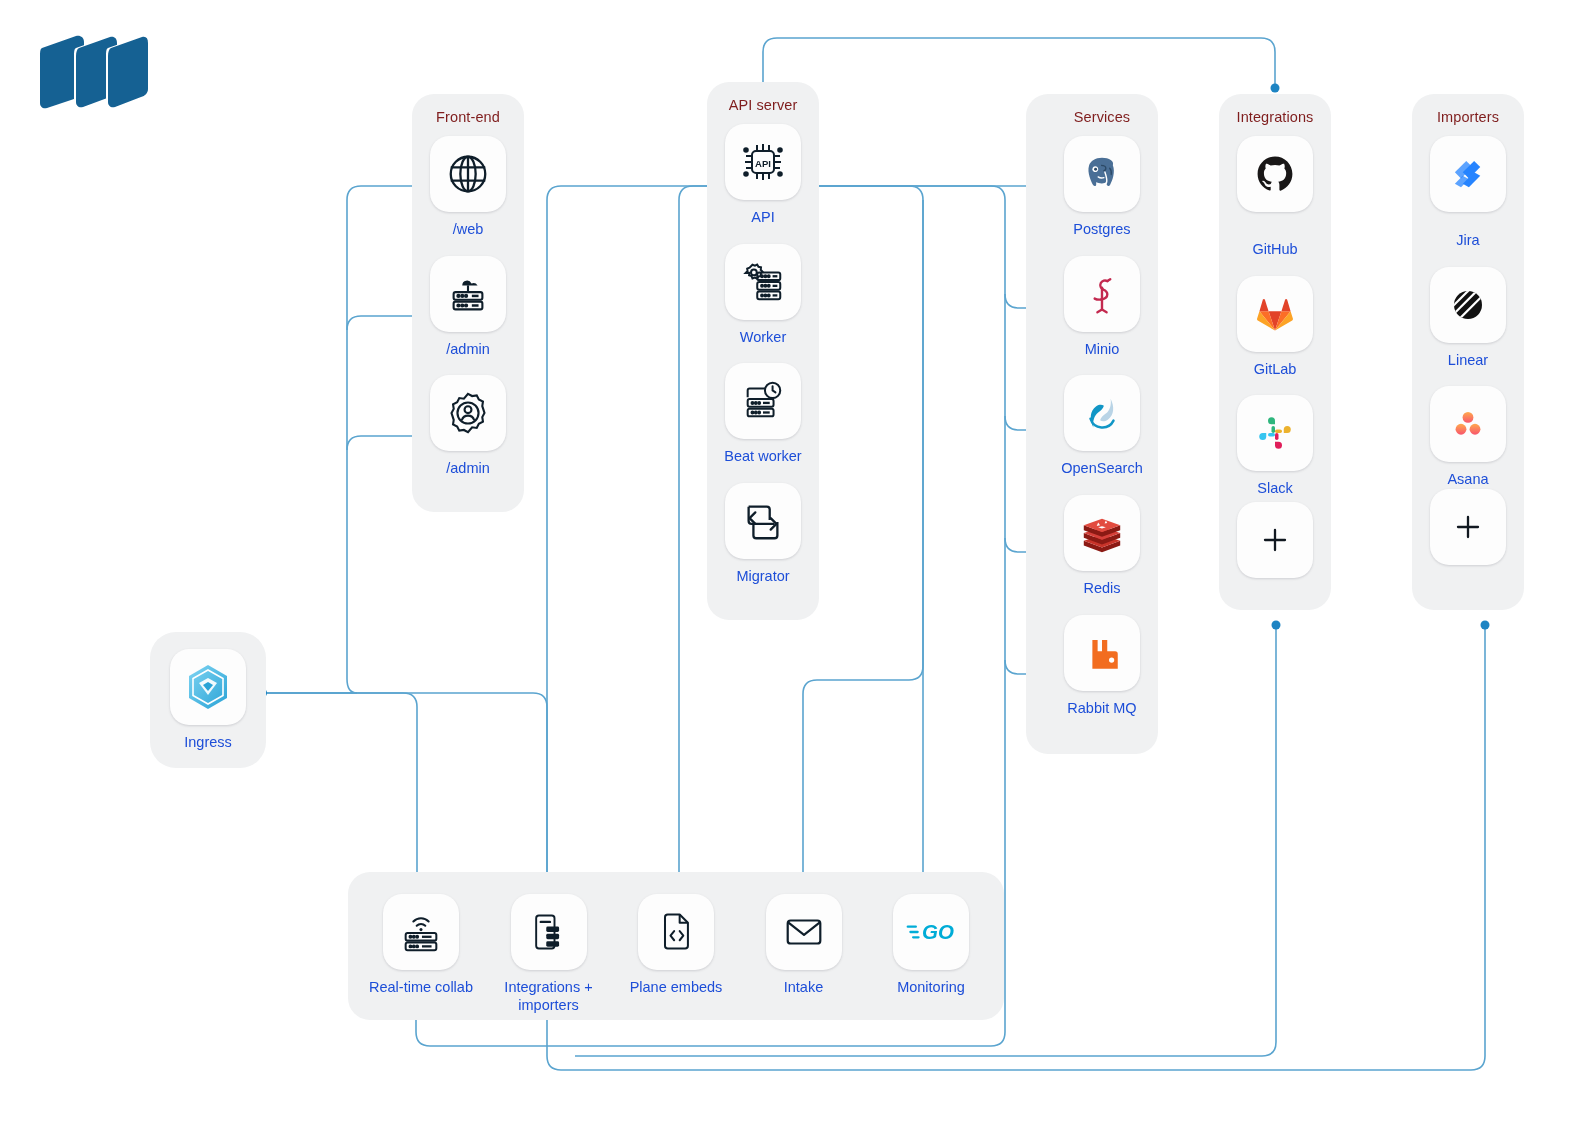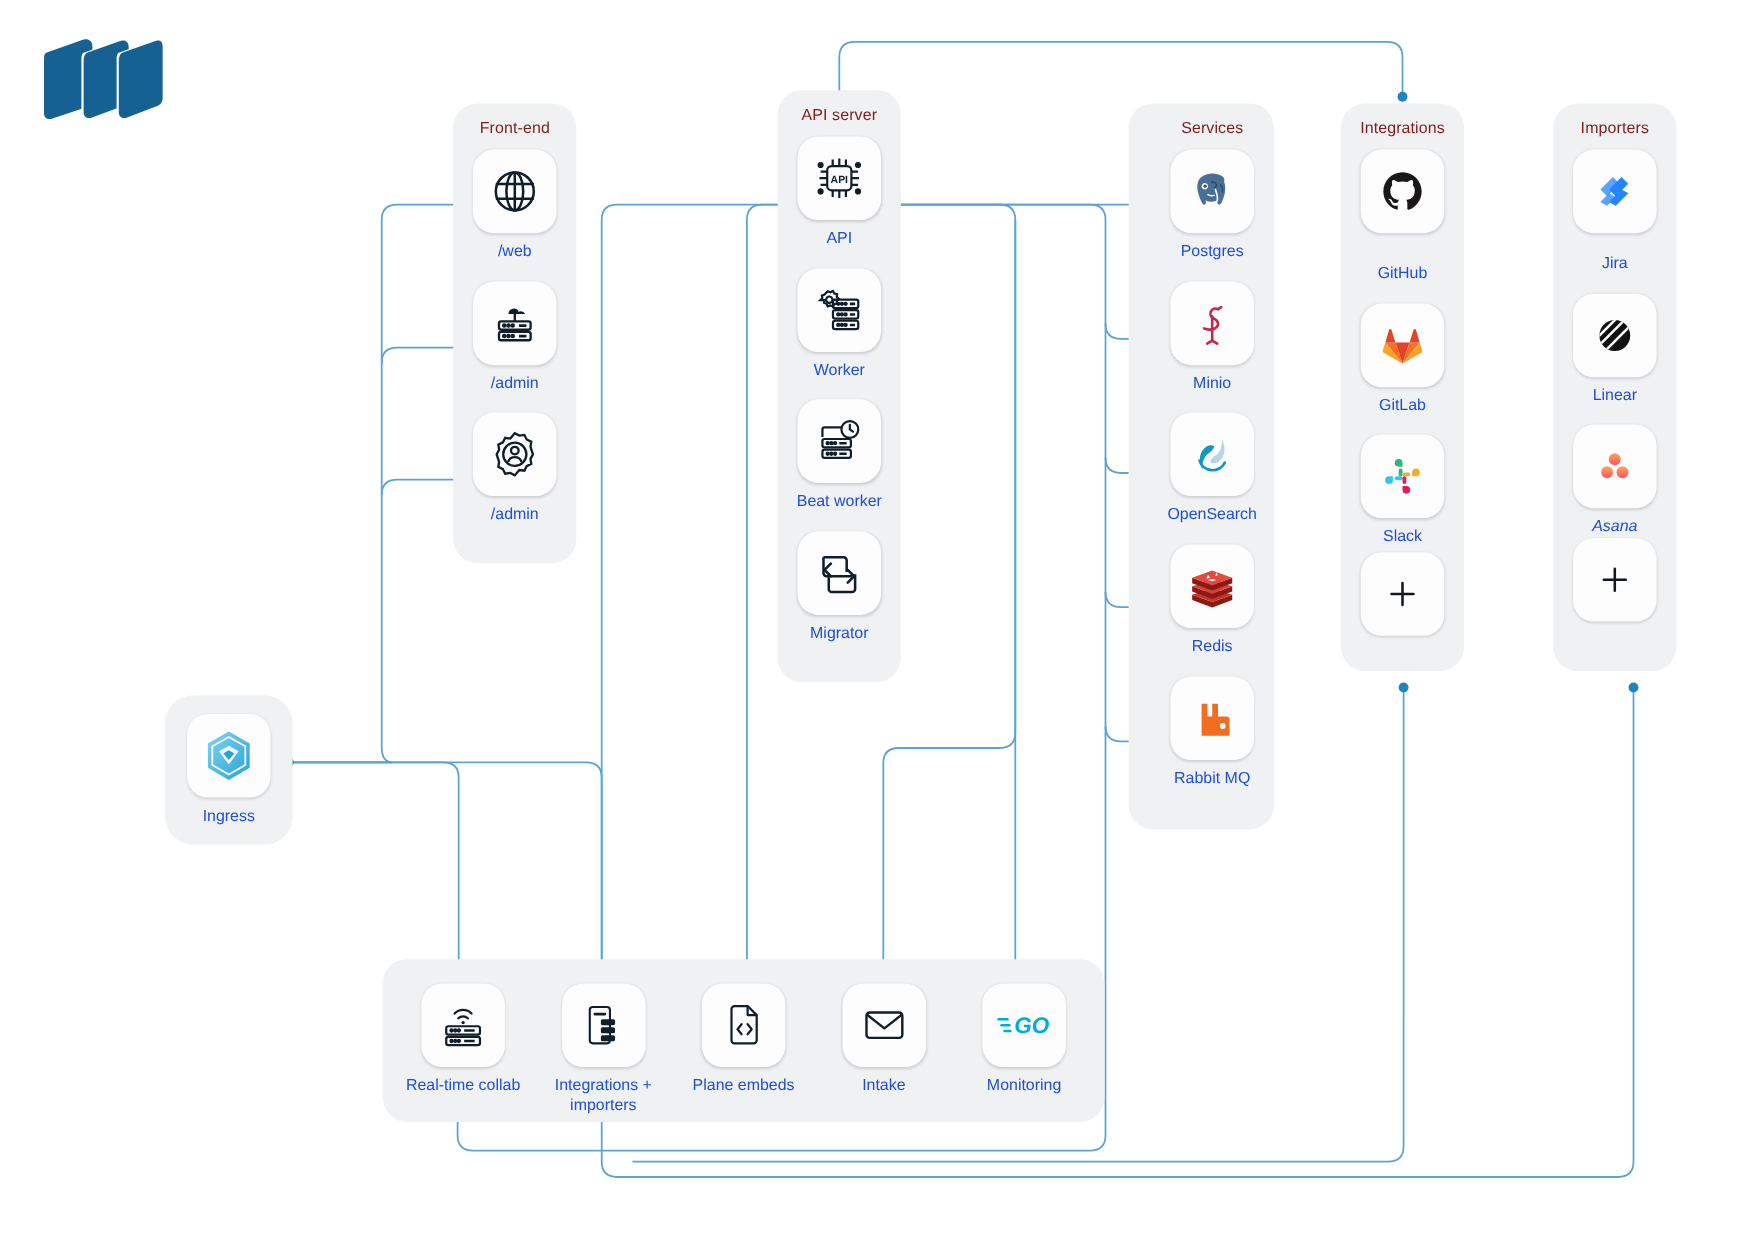--- a/index.html
+++ b/index.html
@@ -423,21 +423,21 @@
             <circle cx="24" cy="24" r="16" fill="#111111"></circle>
             <g clip-path="url(#lclip)" stroke="#ffffff" stroke-width="2.6">
               <line x1="2" y1="30" x2="30" y2="2"></line>
               <line x1="4" y1="38" x2="38" y2="4"></line>
               <line x1="10" y1="44" x2="44" y2="10"></line>
             </g>
           </svg>
         </div>
         <div class="node-label">Linear</div>
       </div>
-      <div class="node" style="font-style:italic;">
+      <div class="node" style="">
         <div class="tile">
           <svg width="42" height="42" viewBox="0 0 48 48">
             <defs>
               <linearGradient id="as1" x1="0" y1="0" x2="0" y2="1">
                 <stop offset="0" stop-color="#ffa94d"></stop>
                   <stop offset="1" stop-color="#f8556d"></stop>
               </linearGradient>
             </defs>
             <circle cx="24" cy="16.5" r="6.2" fill="url(#as1)"></circle>
             <circle cx="16" cy="30" r="6.2" fill="url(#as1)"></circle>

